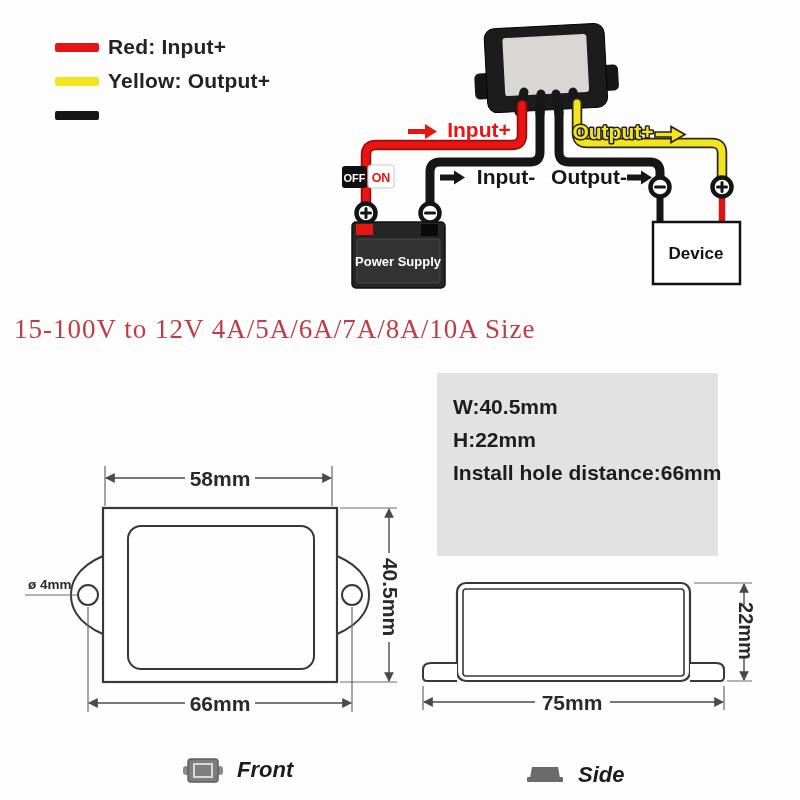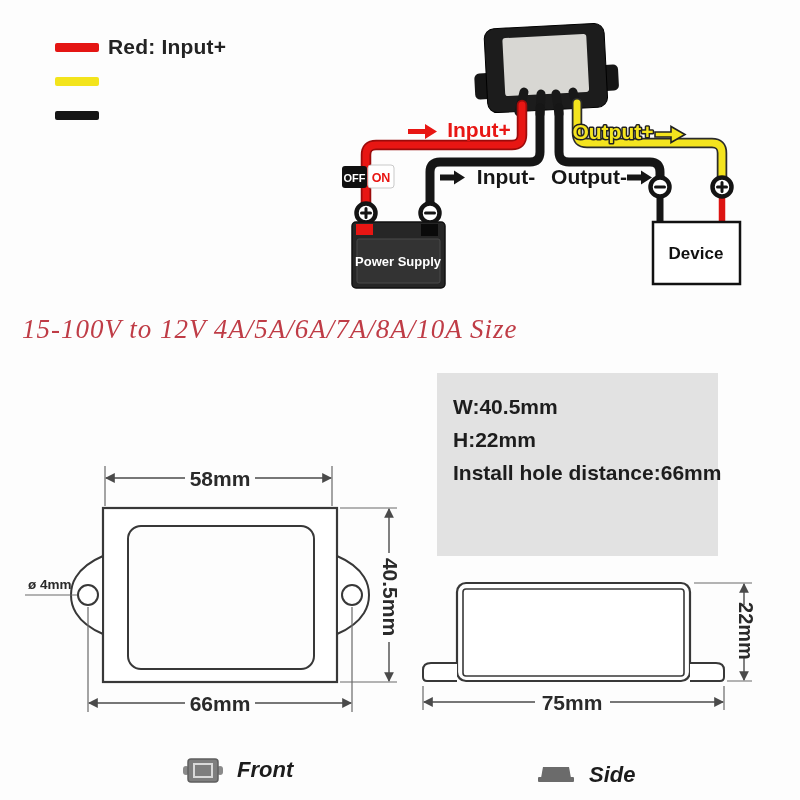--- a/index.html
+++ b/index.html
@@ -16,49 +16,50 @@
   .swatch.black{background:#151515;}
   .legend-label{font-size:21px;font-weight:bold;color:#232323;letter-spacing:0.2px;}
   
   svg{position:absolute;display:block;}
   svg text{font-family:"Liberation Sans", sans-serif;}
   .wiring{left:0;top:0;width:800px;height:310px;}
   .front-svg{left:0;top:430px;width:430px;height:310px;}
   .side-svg{left:400px;top:560px;width:400px;height:180px;}
   
   .title{
-    position:absolute;left:22px;top:314px;width:720px;
+    position:absolute;left:14px;top:314px;width:720px;
     font-family:"Liberation Serif", serif;
-    font-size:27px;color:#bf3c46;letter-spacing:1px;white-space:nowrap;font-style:italic;
+    font-size:27px;color:#bf3c46;letter-spacing:1px;white-space:nowrap;
   }
   
   .specs{
     position:absolute;left:437px;top:373px;width:281px;height:183px;
     background:#e2e2e2;box-sizing:border-box;padding:17px 0 0 16px;
   }
   .spec-line{font-size:21px;font-weight:bold;color:#1d1d1d;line-height:33px;white-space:nowrap;}
   
   .caption{position:absolute;display:flex;align-items:center;font-style:italic;}
   .caption-front{left:183px;top:757px;}
-  .caption-side{left:537px;top:762px;}
+  .caption-side{left:526px;top:762px;}
   .caption-label{font-size:22px;font-weight:bold;color:#1c1c1c;margin-left:14px;}
   .caption svg{position:static;}
 </style>
 </head>
 <body>
 
 <div class="canvas">
 
   <div class="legend">
     <div class="legend-row">
       <span class="swatch red"></span>
       <span class="legend-label">Red: Input+</span>
     </div>
     <div class="legend-row">
       <span class="swatch yellow"></span>
+      <span class="legend-label">Yellow: Output+</span>
     </div>
     <div class="legend-row">
       <span class="swatch black"></span>
     </div>
   </div>
 
   <svg class="wiring" viewBox="0 0 800 310">
 
     <g transform="rotate(-3 546 70)">
       <rect x="474" y="70" width="18" height="26" rx="5" fill="#161616"></rect>

